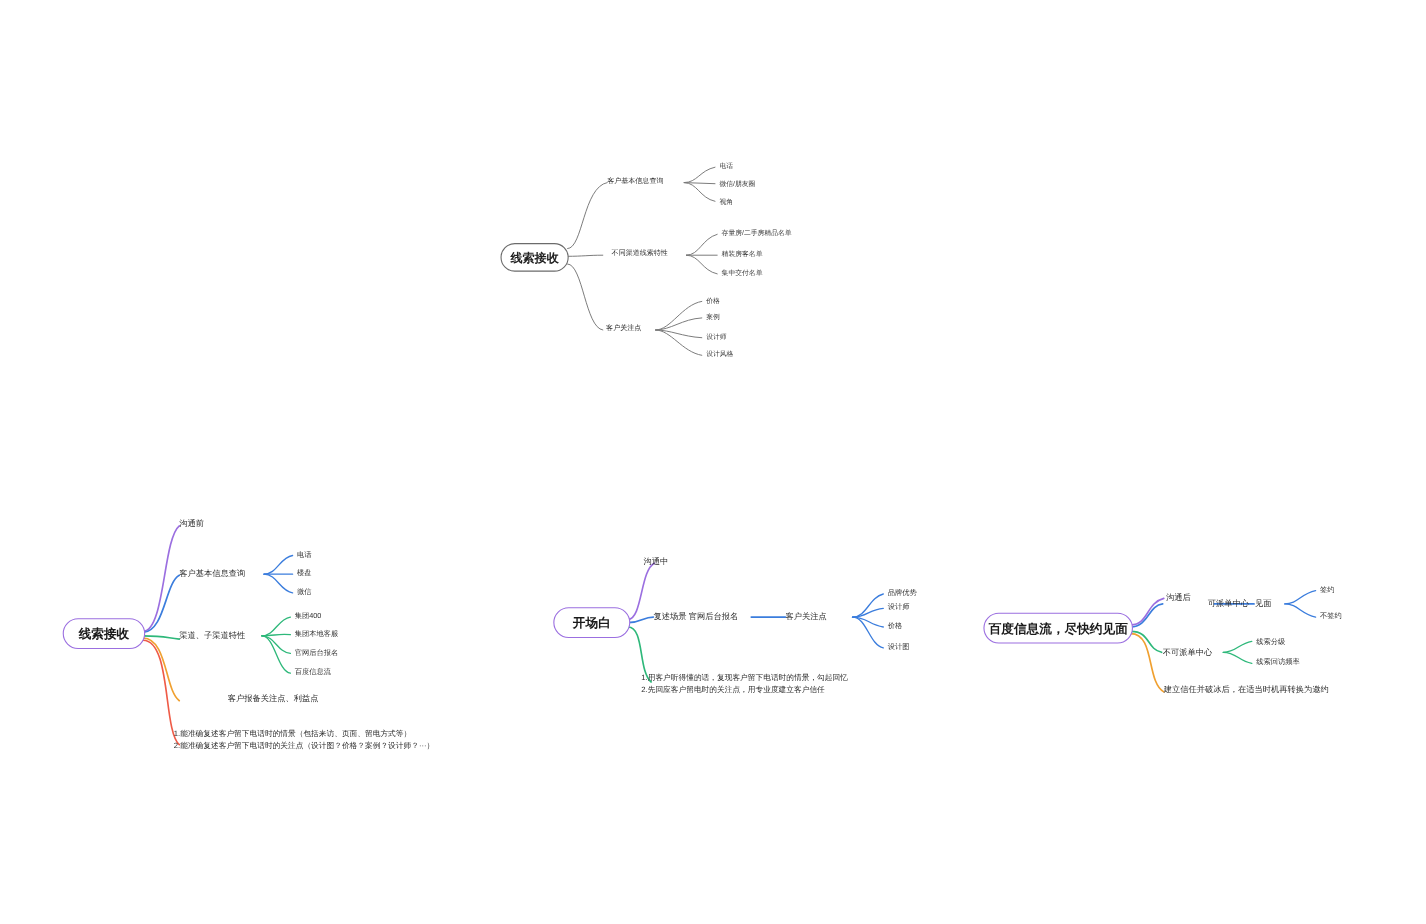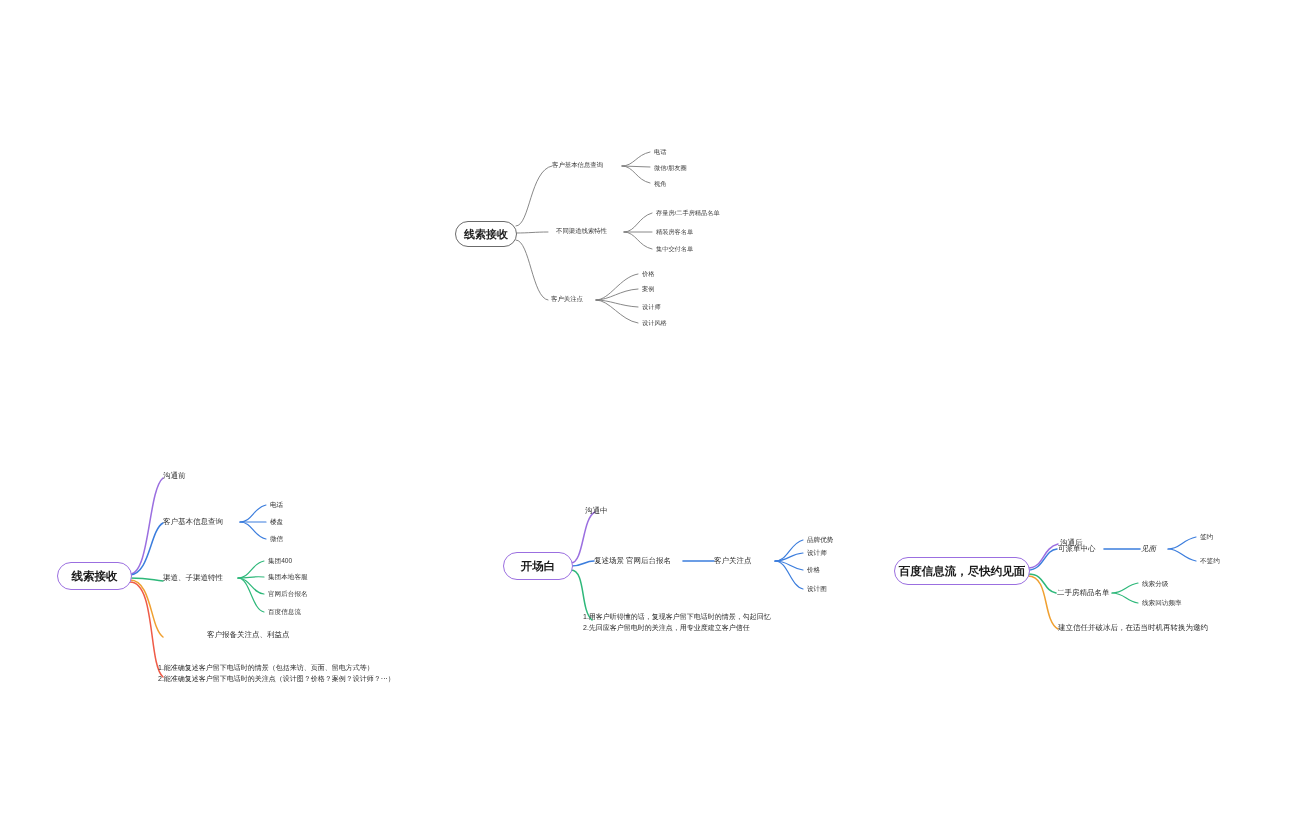--- a/index.html
+++ b/index.html
@@ -160,24 +160,24 @@
 
   <div class="node lbl-note" style="left:583px;top:612px;white-space:pre;">1.用客户听得懂的话，复现客户留下电话时的情景，勾起回忆
 2.先回应客户留电时的关注点，用专业度建立客户信任</div>
 
   <div class="node root root-purple" style="left:894px;top:557px;width:134px;height:26px;">
     <span>百度信息流，尽快约见面</span>
   </div>
 
   <div class="node lbl" style="left:1060px;top:538px;text-align:center;">沟通后</div>
 
-  <div class="node lbl" style="left:1058px;top:544px;">可派单中心</div>
-  <div class="node lbl" style="left:1141px;top:544px;font-style:italic;">见面</div>
+  <div class="node lbl" style="left:1098px;top:544px;">可派单中心</div>
+  <div class="node lbl" style="left:1141px;top:544px;">见面</div>
   <div class="node lbl-sm" style="left:1200px;top:533px;">签约</div>
   <div class="node lbl-sm" style="left:1200px;top:557px;">不签约</div>
 
-  <div class="node lbl" style="left:1057px;top:588px;">二手房精品名单</div>
+  <div class="node lbl" style="left:1057px;top:588px;">不可派单中心</div>
   <div class="node lbl-sm" style="left:1142px;top:580px;">线索分级</div>
   <div class="node lbl-sm" style="left:1142px;top:599px;">线索回访频率</div>
 
   <div class="node lbl" style="left:1058px;top:624px;font-family:Liberation Mono, monospace;">建立信任并破冰后，在适当时机再转换为邀约</div>
 
 </div>
 
 </body></html>

